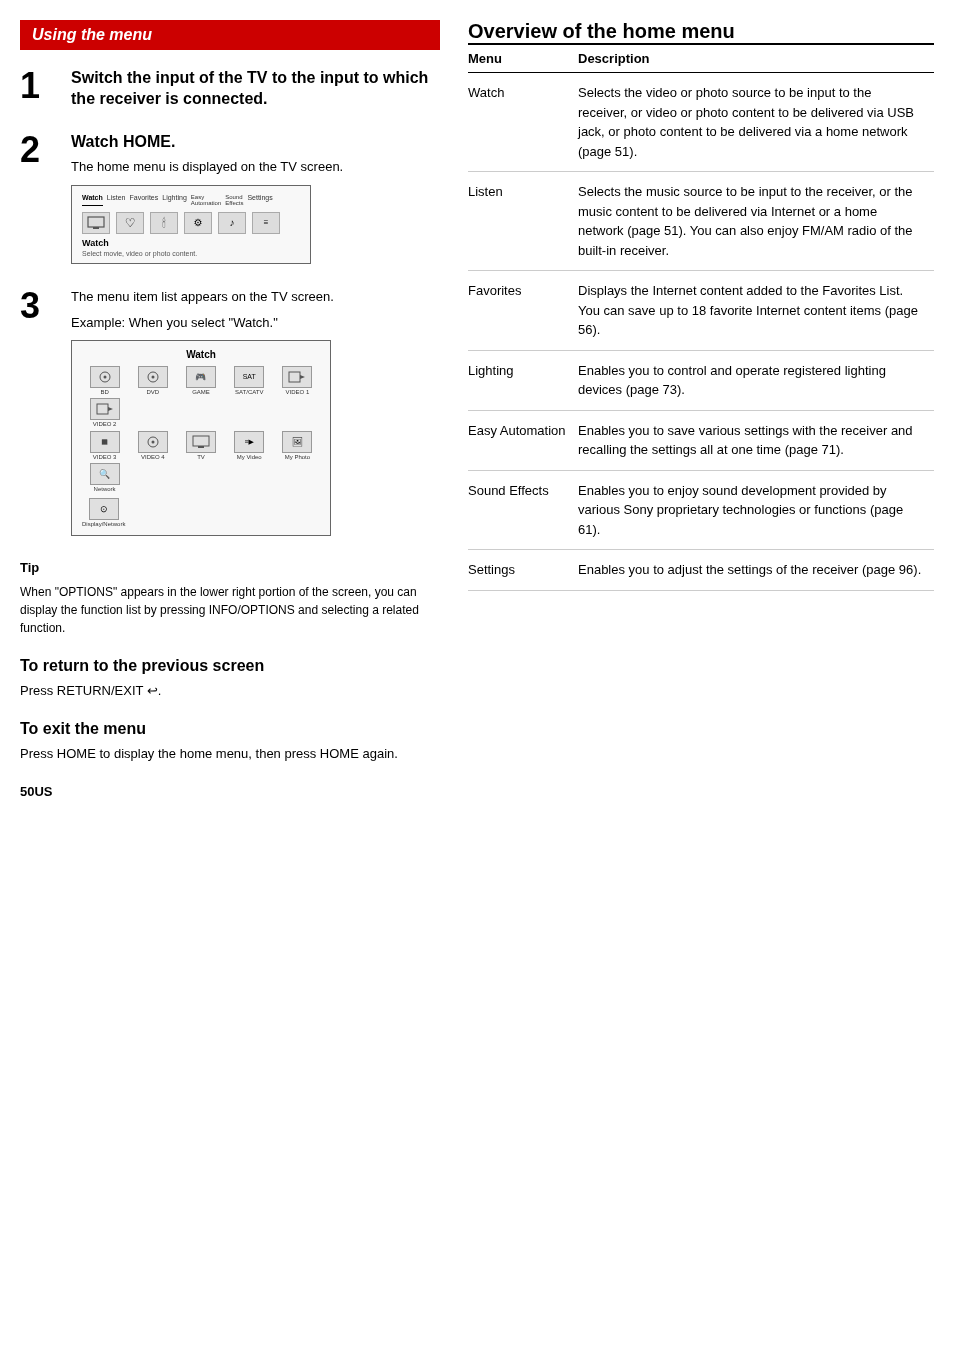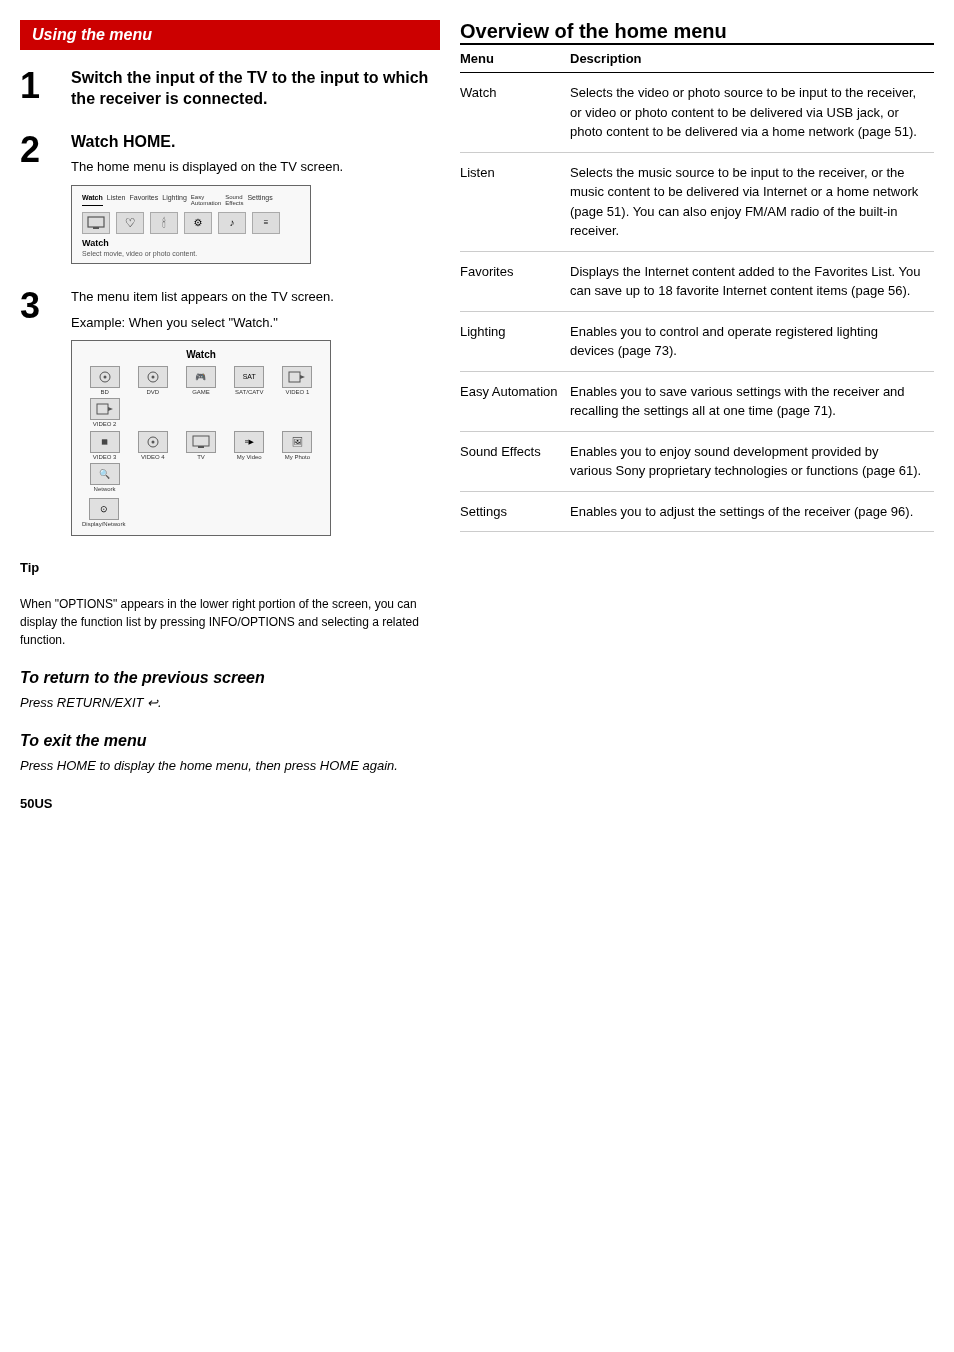--- a/index.html
+++ b/index.html
@@ -11,21 +11,21 @@
       width: 954px;
       min-height: 1352px;
       padding: 0;
     }
     .page {
       display: flex;
       flex-direction: row;
       width: 954px;
       min-height: 1352px;
       padding: 20px;
-      gap: 20px;
+      gap: 28px;
     }
     .left-column {
       width: 420px;
       flex-shrink: 0;
     }
     .right-column {
       flex: 1;
     }
 
     
@@ -162,31 +162,30 @@
       color: #333;
     }
 
     
     .tip-section {
       margin: 16px 0;
     }
     .tip-title {
       font-weight: bold;
       font-size: 13px;
-      margin-bottom: 20px;
+      margin-bottom: 8px;
     }
     .tip-text {
       font-size: 12px;
       line-height: 1.5;
     }
 
     
     .sub-section {
       margin: 20px 0;
-      font-style: italic;
     }
     .sub-section-title {
       font-size: 16px;
       font-weight: bold;
       margin-bottom: 6px;
     }
     .sub-section-text {
       font-size: 13px;
       line-height: 1.5;
     }

